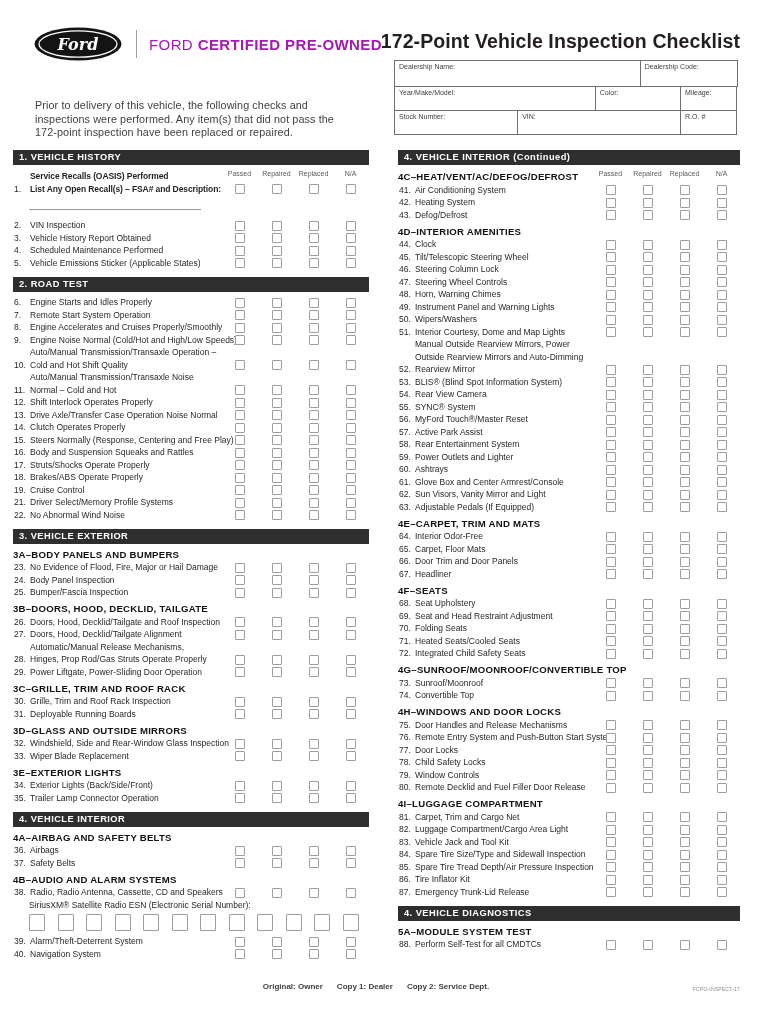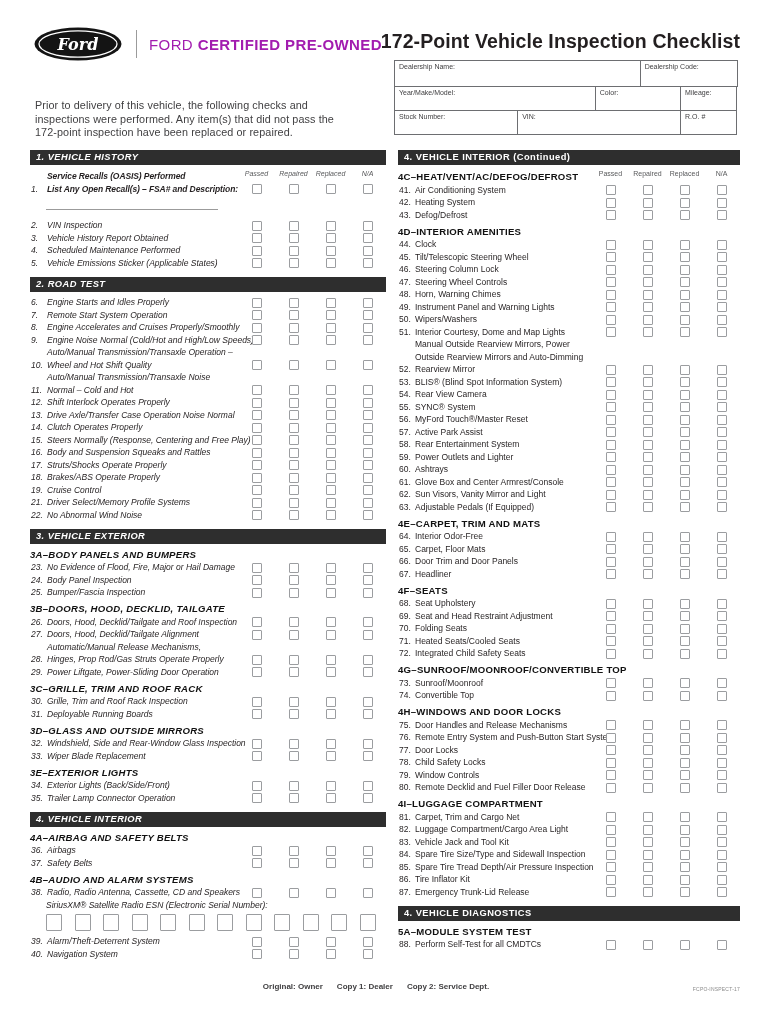--- a/index.html
+++ b/index.html
@@ -26,21 +26,21 @@
     font-size:7px;color:#414042;background:#fff;
   }
   .frow:first-child .fcell{height:27px;}
   
   .intro{
     position:absolute;left:35px;top:99px;width:308px;margin:0;
     font-size:10.8px;line-height:13.6px;color:#414042;letter-spacing:.1px;
   }
   
   .col{position:absolute;top:150px;}
-  .col-left{left:30px;width:356px;font-style:italic;}
+  .col-left{left:13px;width:356px;}
   .col-right{left:398px;width:342px;}
   .section{margin-bottom:8px;}
   .sec-bar{
     background:#2e2e2e;color:#ffffff;font-weight:700;font-size:9.3px;
     letter-spacing:.45px;height:15px;line-height:15px;padding:0 6px;
     margin-bottom:4px;white-space:nowrap;
   }
   .grp-head{
     font-weight:700;font-size:9.6px;letter-spacing:.25px;color:#111;
     line-height:11px;margin-top:4.5px;margin-bottom:1.5px;white-space:nowrap;
@@ -310,21 +310,21 @@
             </span>
             <span class="cbcol">
               <span class="cb"></span>
             </span>
           </div>
         </div>
         <div class="item">
           <div class="num">10.</div>
           <div class="txt">
             <div class="ln">Auto/Manual Transmission/Transaxle Operation –</div>
-            <div class="ln">Wheel and Hot Shift Quality</div>
+            <div class="ln">Cold and Hot Shift Quality</div>
           </div>
           <div class="cbs">
             <span class="cbcol">
               <span class="cb"></span>
             </span>
             <span class="cbcol">
               <span class="cb"></span>
             </span>
             <span class="cbcol">
               <span class="cb"></span>

